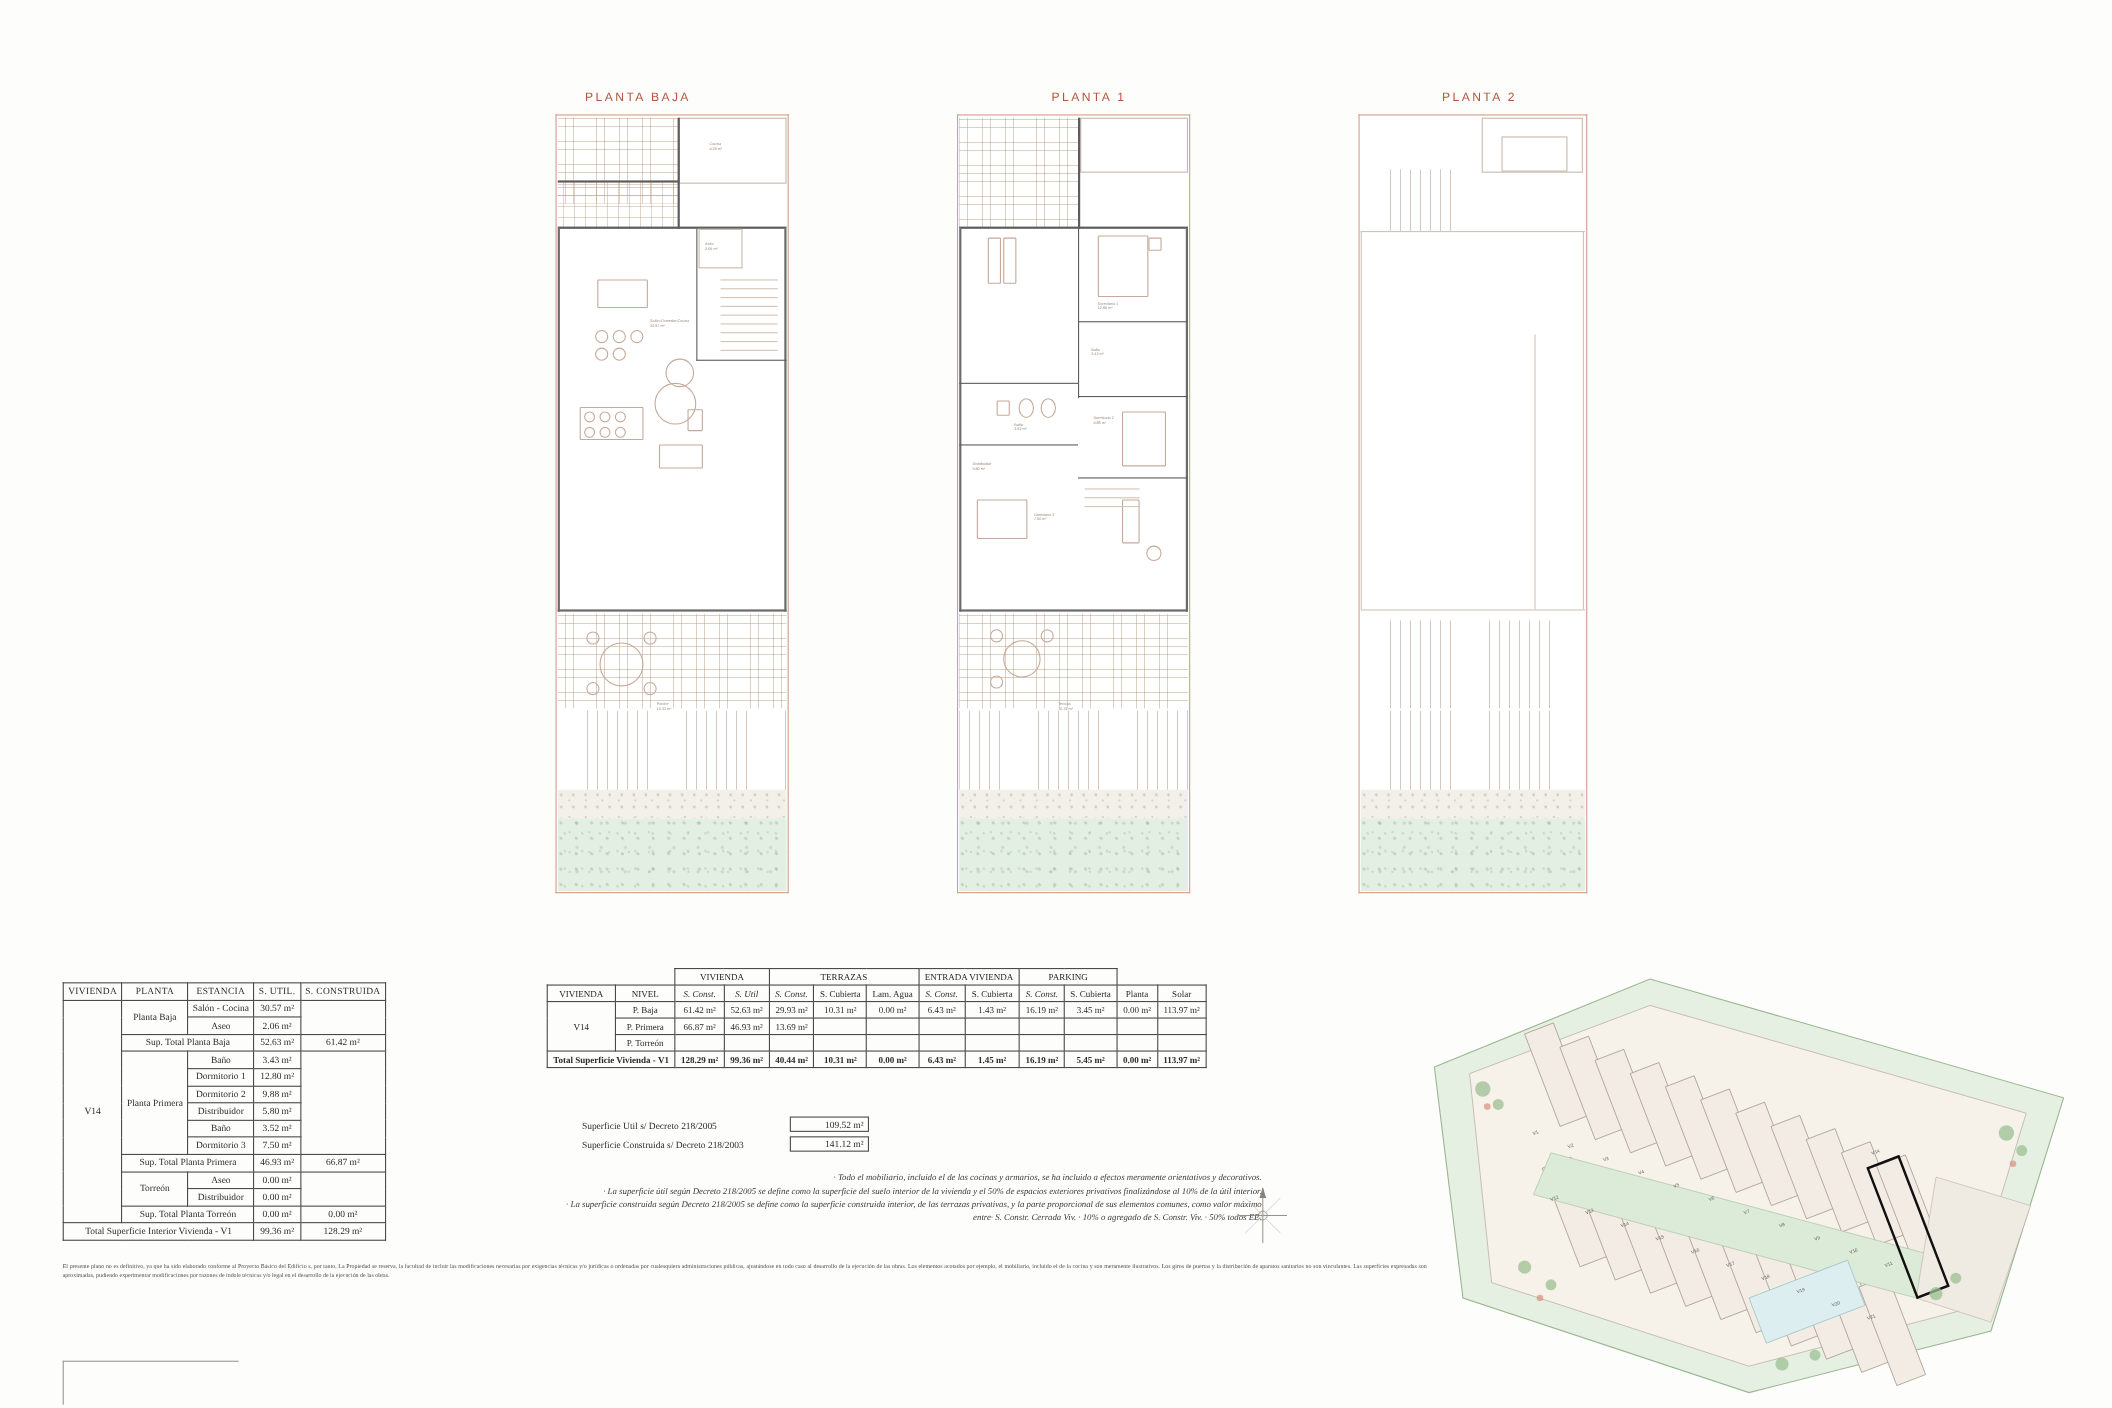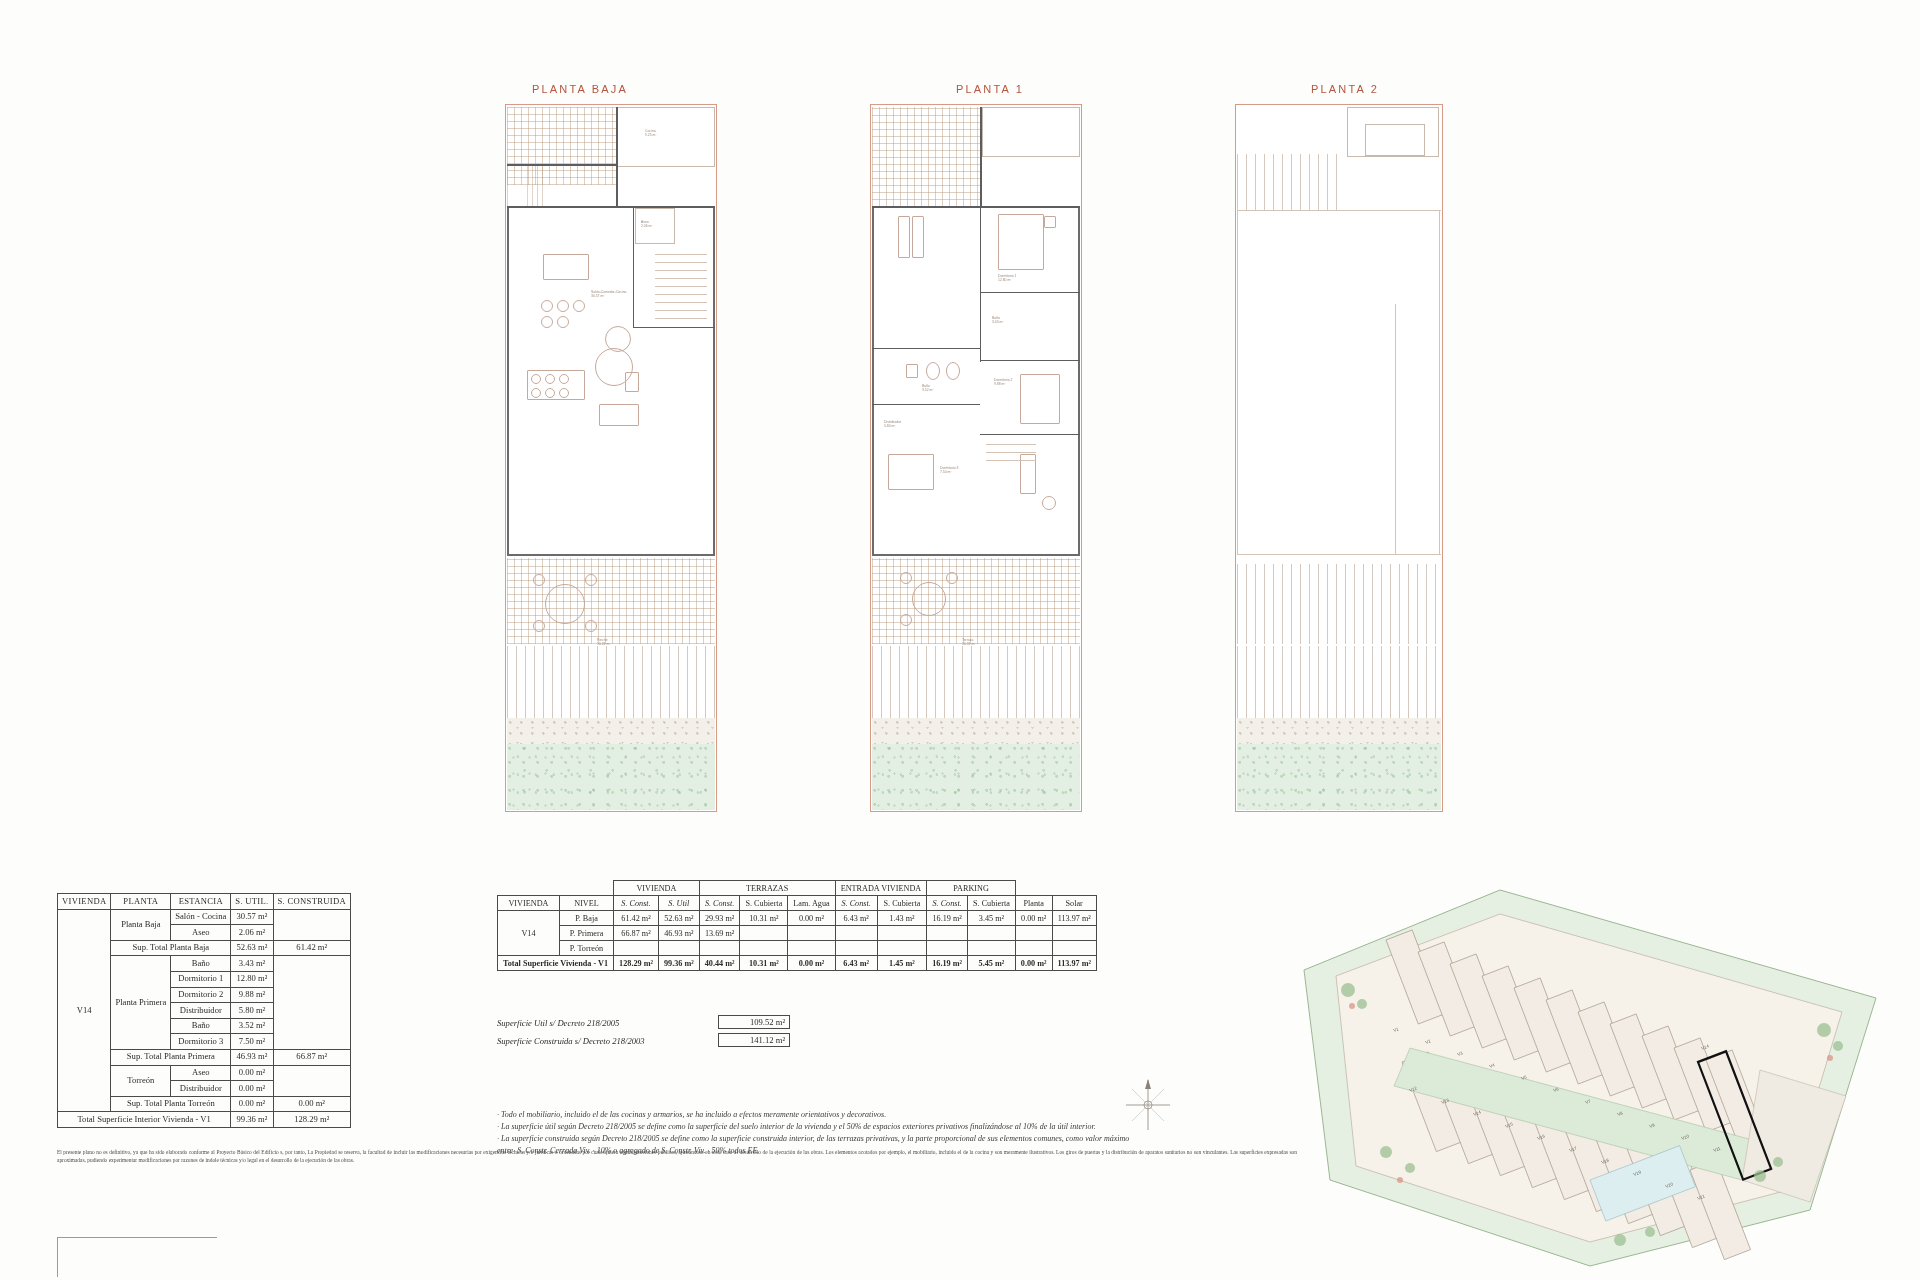--- a/index.html
+++ b/index.html
@@ -124,38 +124,39 @@
     line-height:1.35;
   }
   .tbl2 th { font-weight:normal; }
   .tbl2 .it { font-style:italic; }
   .tbl2 .b { font-weight:bold; }
   .nb { border:none !important; }
   
   .decree {
     position:absolute;
     font-size:8.6px;
-    font-style:italic;
     white-space:nowrap;
+    margin-left:32px;
   }
   .decree-box {
     position:absolute;
     border:0.7px solid #4a4a4a;
     font-size:8.6px;
     text-align:right;
     padding:1px 4px;
     white-space:nowrap;
   }
   .notes {
     position:absolute;
-    left:497px; top:1109px; width:650px;
+    left:497px; top:1065px; width:650px;
     font-size:8px;
     font-style:italic;
     line-height:1.5;
     color:#3a3a3a;
+    text-align:right;
   }
   .disclaimer {
     position:absolute;
     left:57px; top:1148px; width:1240px;
     font-size:5.4px;
     line-height:1.55;
     color:#4a4a4a;
     text-align:justify;
   }
   .scale-lbl {

